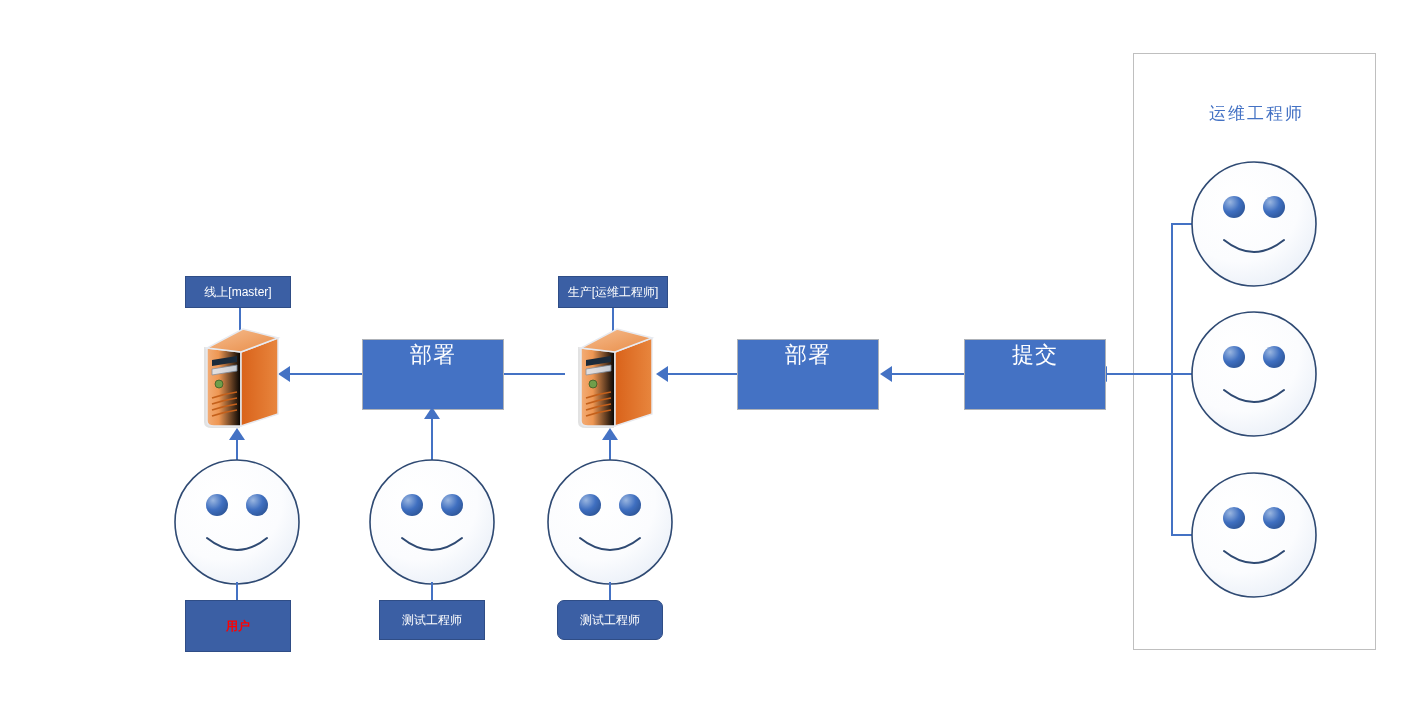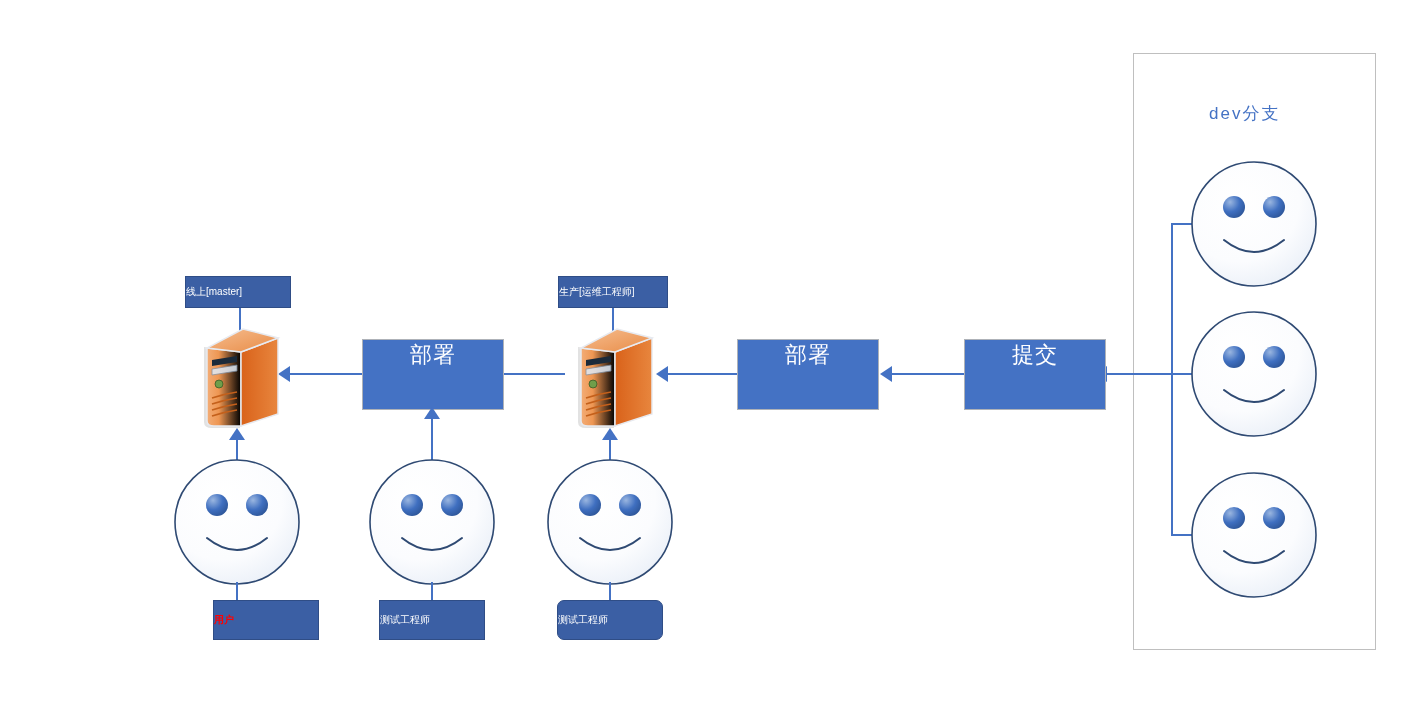--- a/index.html
+++ b/index.html
@@ -20,23 +20,23 @@
     font-size:22px;
     letter-spacing:1px;
     box-sizing:border-box;
   }
 
   
   .cap-box{
     position:absolute;
     background:#3B5FA4;
     border:1px solid #2F4D86;
-    display:flex;align-items:center;
+    display:flex;align-items:center;justify-content:center;
     color:#ffffff;
-    font-size:10px;
+    font-size:12px;
     box-sizing:border-box;
     white-space:nowrap;
   }
   .cap-box.red{color:#FF0000;font-weight:bold;}
 
   
   .hline{position:absolute;background:#4472C4;height:2px;}
   .vline{position:absolute;background:#4472C4;width:2px;}
   .thin-v{position:absolute;background:#4472C4;width:2px;}
 
@@ -76,21 +76,21 @@
     white-space:nowrap;
   }
 </style>
 </head>
 <body>
 
 <div id="stage">
 
   <div class="dev-panel" style="left:1133px;top:53px;width:243px;height:597px;"></div>
 
-  <div class="dev-title" style="left:1209px;top:102px;">dev分支</div>
+  <div class="dev-title" style="left:1209px;top:102px;">运维工程师</div>
 
   <div class="vline" style="left:1171px;top:224px;height:312px;"></div>
   <div class="hline" style="left:1171px;top:223px;width:24px;"></div>
   <div class="hline" style="left:1171px;top:534px;width:24px;"></div>
   <div class="hline" style="left:1171px;top:373px;width:28px;"></div>
 
   <div class="face" style="left:1190px;top:160px;">
     <svg viewBox="0 0 128 128" xmlns="http://www.w3.org/2000/svg">
       <defs>
         <radialGradient id="fg1" cx="38%" cy="32%" r="78%">
@@ -258,17 +258,17 @@
 
   <div class="face" style="left:173px;top:458px;">
     <svg viewBox="0 0 128 128" xmlns="http://www.w3.org/2000/svg">
       <circle cx="64" cy="64" r="62" fill="url(#fg1)" stroke="#2F4A73" stroke-width="1.6"></circle>
       <circle cx="44" cy="47" r="11" fill="url(#eg1)"></circle>
       <circle cx="84" cy="47" r="11" fill="url(#eg1)"></circle>
       <path d="M34 80 Q64 104 94 80" fill="none" stroke="#2F4A73" stroke-width="2" stroke-linecap="round"></path>
     </svg>
   </div>
   <div class="thin-v" style="left:236px;top:582px;height:20px;"></div>
-  <div class="cap-box red" style="left:185px;top:600px;width:106px;height:40px;margin-left:28px;">
+  <div class="cap-box red" style="left:185px;top:600px;width:106px;height:52px;">
     <span>用户</span>
   </div>
 
 </div>
 
 </body></html>

